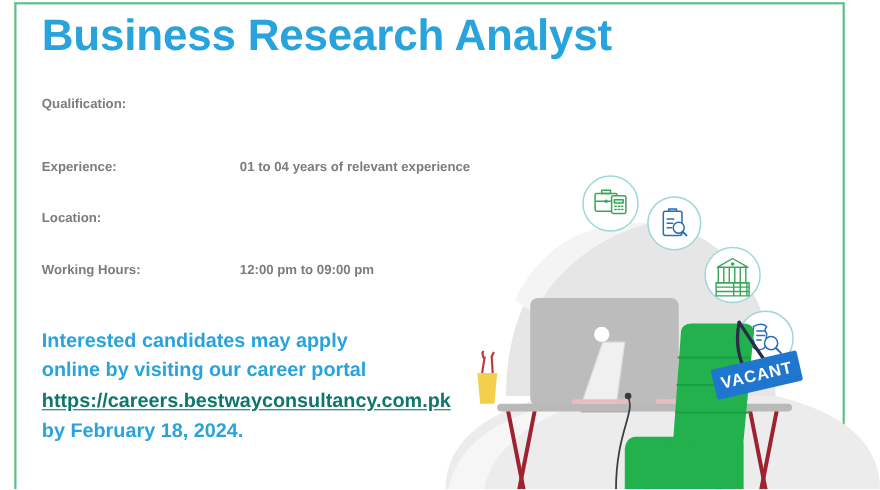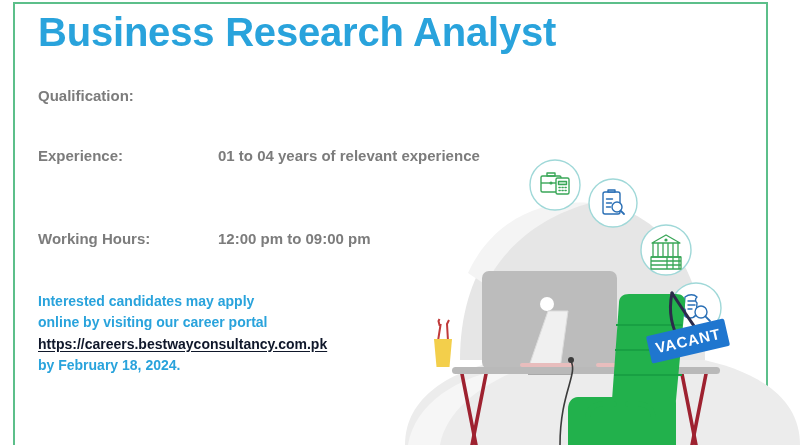--- a/index.html
+++ b/index.html
@@ -54,43 +54,43 @@
     letter-spacing: -0.2px;
     margin: 0;
     padding-top: 10px;
     line-height: 1.1;
   }
 
   .field-row {
     display: flex;
     align-items: baseline;
     color: #7c7c7c;
-    font-size: 15px;
+    font-size: 12px;
     font-weight: bold;
     white-space: nowrap;
   }
   .field-label { width: 180px; flex: 0 0 180px; }
   .field-value { flex: 1 1 auto; }
 
   .row-qualification { margin-top: 33px; }
   .row-experience    { margin-top: 43px; justify-content: flex-end; }
   .row-location      { margin-top: 33px; }
   .row-hours         { margin-top: 33px; }
 
   .apply-block {
     margin-top: 44px;
     color: #29a3dc;
-    font-size: 14px;
+    font-size: 18px;
     font-weight: bold;
     line-height: 1.52;
   }
   .apply-block .apply-line { display: block; }
   .apply-url {
     display: block;
-    color: #0f172a;
+    color: #0f766e;
     text-decoration: underline;
     text-underline-offset: 2px;
   }
 
   
   .vacant-text {
     font-family: "Liberation Sans", sans-serif;
     font-size: 15px;
     font-weight: bold;
     fill: #ffffff;
@@ -231,20 +231,21 @@
     <div class="field-row row-qualification">
       <span class="field-label">Qualification:</span>
     </div>
 
     <div class="field-row row-experience">
       <span class="field-label">Experience:</span>
       <span class="field-value">01 to 04 years of relevant experience</span>
     </div>
 
     <div class="field-row row-location">
+      <span class="field-label">Location:</span>
     </div>
 
     <div class="field-row row-hours">
       <span class="field-label">Working Hours:</span>
       <span class="field-value">12:00 pm to 09:00 pm</span>
     </div>
 
     <div class="apply-block">
       <span class="apply-line">Interested candidates may apply</span>
       <span class="apply-line">online by visiting our career portal</span>

